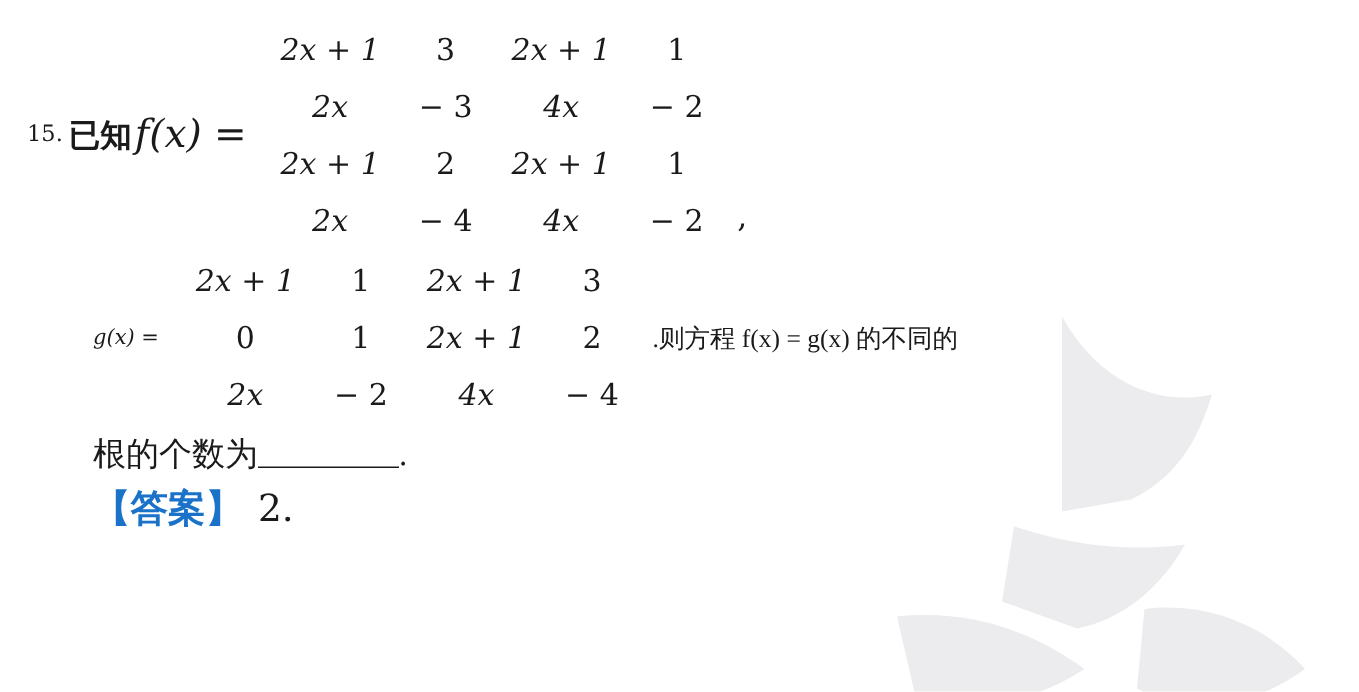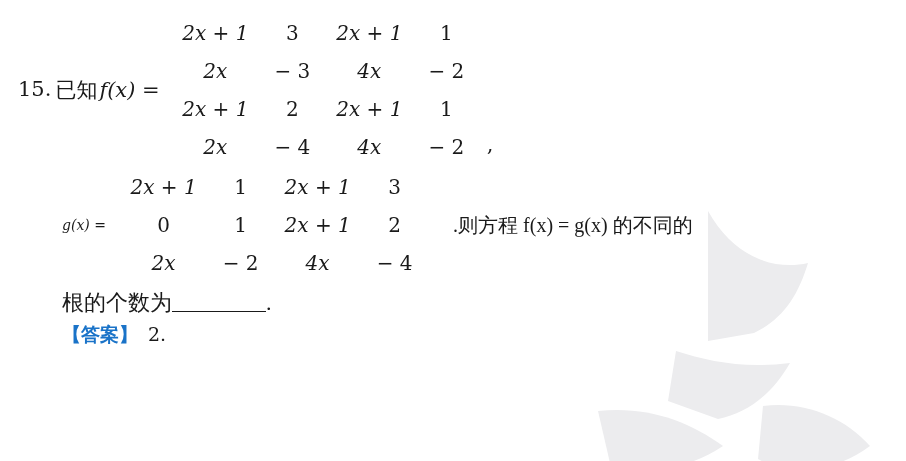--- a/index.html
+++ b/index.html
@@ -42,31 +42,32 @@
     font-style: italic;
   }
 
   
   .prob-row {
     display: flex;
     align-items: center;
     margin-top: 6px;
   }
   .prob-num {
-    font-size: 21px;
+    font-size: 15px;
     white-space: nowrap;
     padding-bottom: 2px;
   }
   .prob-text {
     font-size: 21px;
     white-space: nowrap;
     margin-left: 4px;
+    font-weight: bold;
   }
   .fx-label {
-    font-size: 21px;
+    font-size: 26px;
     white-space: nowrap;
     margin-left: 2px;
     margin-right: 2px;
   }
 
   
   .det {
     display: inline-flex;
     align-items: flex-start;
     position: relative;
@@ -101,41 +102,41 @@
     align-items: center;
     margin-top: 2px;
     padding-left: 44px;
   }
   .gx-label {
     font-size: 14px;
     white-space: nowrap;
     margin-right: 4px;
   }
   .tail-text {
-    font-size: 20px;
-    white-space: nowrap;
-    margin-left: 20px;
+    font-size: 17px;
+    white-space: nowrap;
+    margin-left: 2px;
   }
 
   
   .ansline {
     font-size: 22px;
     margin-top: 6px;
     padding-left: 44px;
   }
   .blank {
     display: inline-block;
     width: 94px;
     border-bottom: 1.6px solid #1a1a1a;
     vertical-align: -2px;
   }
   .answer-row {
     margin-top: 4px;
     padding-left: 44px;
-    font-size: 19px;
+    font-size: 25px;
     display: flex;
     align-items: baseline;
   }
   .answer-tag {
     color: #1a73c8;
     font-weight: 700;
     margin-right: 10px;
   }
   .answer-val {
     font-family: "DejaVu Serif", serif;

